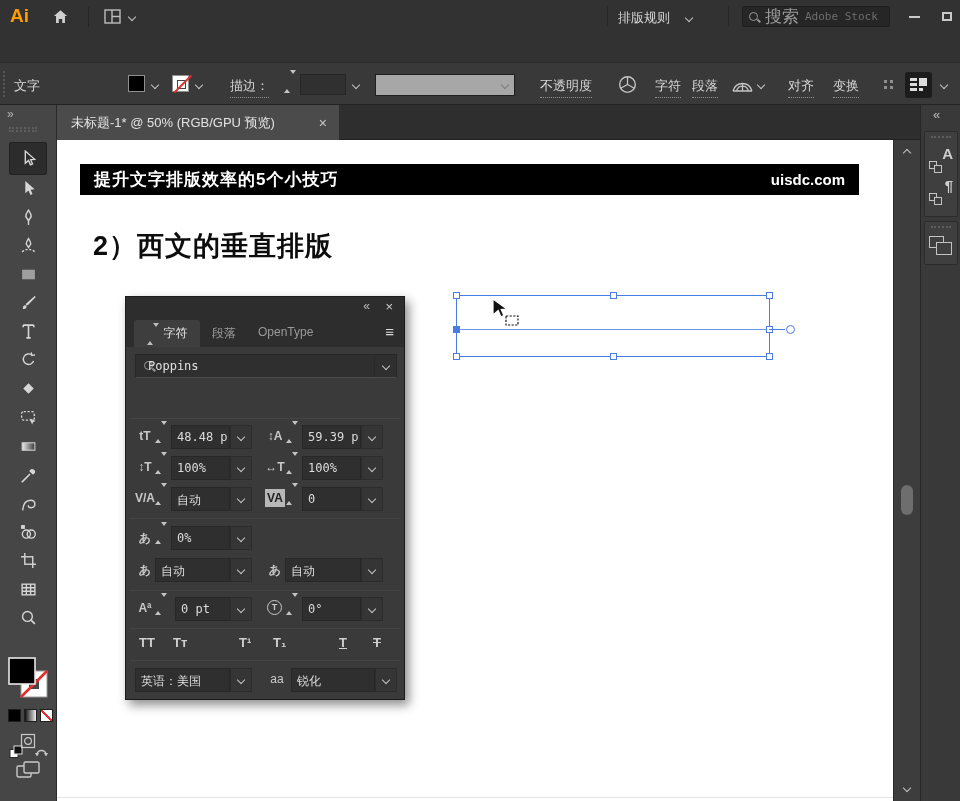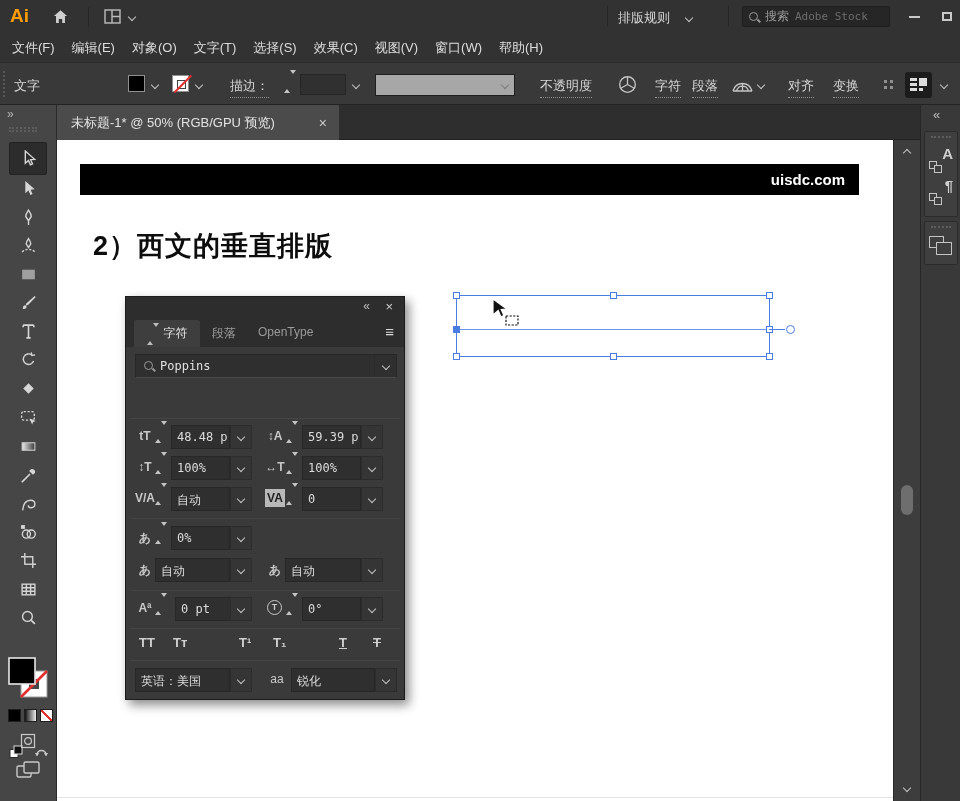--- a/index.html
+++ b/index.html
@@ -28,21 +28,21 @@
   .arrange { position:absolute; left:104px; top:9px; width:40px; height:16px; }
   .ws-menu { position:absolute; left:618px; top:9px; color:#d6d6d6; font-size:13px; }
   .ws-menu .chev { margin-left:12px; margin-bottom:1px; }
   .searchbox { position:absolute; left:742px; top:6px; width:148px; height:21px;
     background:#262626; border:1px solid #1d1d1d; border-radius:2px; display:flex;
     align-items:center; padding-left:6px; }
   .mag { position:relative; width:9px; height:9px; border:1.4px solid #9a9a9a;
     border-radius:50%; margin-right:7px; flex:none; }
   .mag::after { content:""; position:absolute; left:7px; top:7px; width:4px; height:1.6px;
     background:#9a9a9a; transform:rotate(45deg); }
-  .s-label { color:#9a9a9a; font-size:12px; margin-right:6px; }
+  .s-label { color:#9a9a9a; font-size:17px; margin-right:6px; }
   .s-ph { color:#6d6d6d; font-size:11px; }
   .winbtn { position:absolute; top:5px; width:32px; height:23px; display:flex;
     align-items:center; justify-content:center; }
   .minline { width:11px; height:2px; background:#c9c9c9; }
   .maxbox { width:10px; height:9px; border:2px solid #c9c9c9; }
 
   
   .menubar { position:absolute; left:0; top:33px; width:960px; height:29px;
     display:flex; align-items:center; padding-left:12px; gap:17px; }
   .menubar span { color:#dedede; font-size:13px; }
@@ -205,31 +205,20 @@
       <span class="s-ph mono">Adobe Stock</span>
     </div>
     <div class="winbtn" style="left:898px">
         <i class="minline"></i>
       </div>
     <div class="winbtn" style="left:934px;width:26px">
         <i class="maxbox"></i>
       </div>
   </div>
 
-  <div class="menubar">
-    <span>文件(F)</span>
-    <span>编辑(E)</span>
-    <span>对象(O)</span>
-    <span>文字(T)</span>
-    <span>选择(S)</span>
-    <span>效果(C)</span>
-    <span>视图(V)</span>
-    <span>窗口(W)</span>
-    <span>帮助(H)</span>
-  </div>
 
   <div class="controlbar">
     <i class="cb-hd"></i>
     <span class="cb-label" style="left:14px">文字</span>
     <span class="swatch fill" style="left:128px"></span>
     <i class="chev cb-chev" style="left:152px"></i>
     <span class="swatch stroke" style="left:172px"></span>
     <i class="chev cb-chev" style="left:196px"></i>
     <span class="cb-link" style="left:230px">描边：</span>
     <span class="cb-stepper" style="left:284px"><i class="tu"></i><i class="td"></i></span>
@@ -403,20 +392,21 @@
 
   <div class="tabbar">
     <div class="doc-tab">
       <span>未标题-1* @ 50% (RGB/GPU 预览)</span>
       <span class="close">×</span>
     </div>
   </div>
 
   <div class="canvas">
     <div class="banner">
+      <span class="t">提升文字排版效率的5个小技巧</span>
       <span class="s">uisdc.com</span>
     </div>
     <div class="heading">2）西文的垂直排版</div>
 
     <div class="selbox">
       <div class="baseline"></div>
       <i class="h" style="left:-4px;top:-4px"></i>
       <i class="h" style="left:153px;top:-4px"></i>
       <i class="h" style="right:-4px;top:-4px"></i>
       <i class="h" style="left:-4px;top:30px;background:#4a7de2"></i>
@@ -448,21 +438,21 @@
         <span>字符</span>
       </div>
       <span class="cp-tab" style="left:86px">段落</span>
       <span class="cp-tab" style="left:132px">OpenType</span>
       <span class="cp-menu">≡</span>
     </div>
     <div class="cp-body">
 
       <div class="cp-ddlbox" style="top:7px">
         <span class="mag" style="position:absolute;left:8px;top:6px"></span>
-        <span class="val mono" style="left:24px">Poppins</span>
+        <span class="val mono" style="left:12px">Poppins</span>
         <span class="dz">
             <i class="chev"></i>
           </span>
       </div>
 
       <div class="cp-sep" style="top:71px"></div>
 
       <div class="cp-row" style="top:78px">
         <span class="cp-ic">tT</span>
         <span class="stp" style="left:20px"><i class="tu"></i><i class="td"></i></span>

